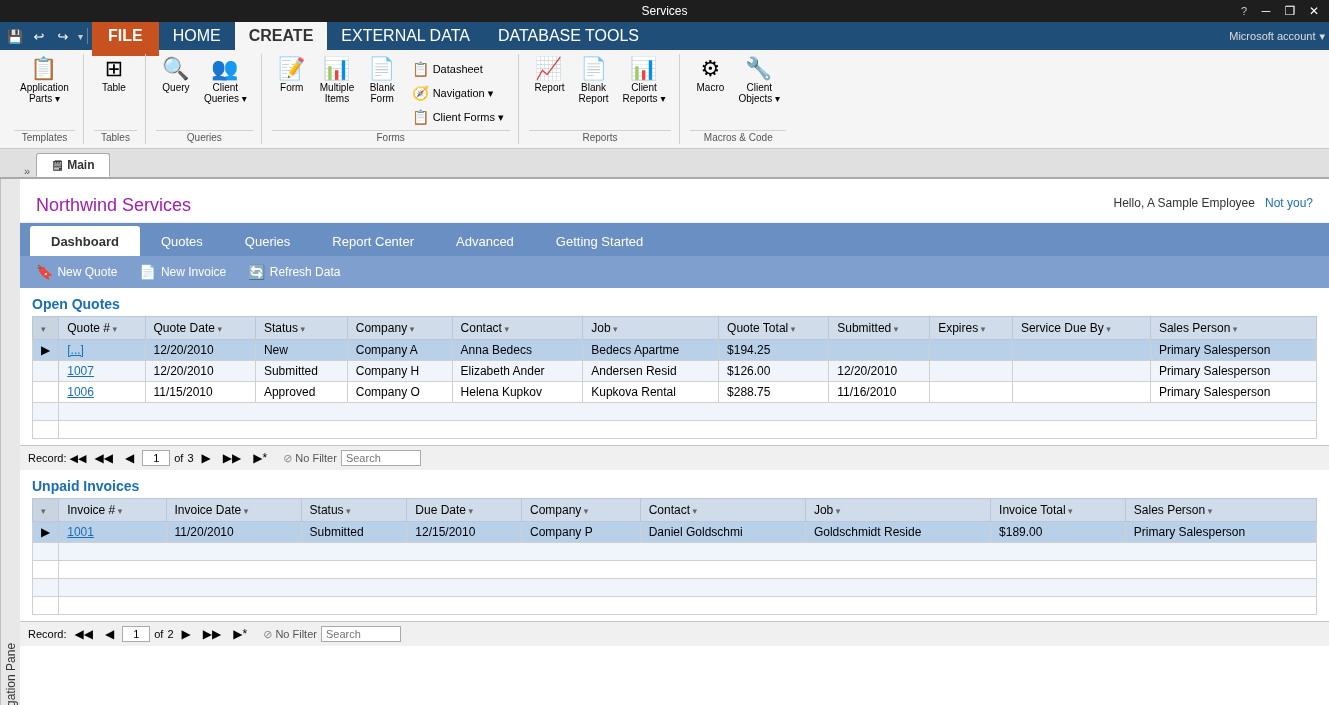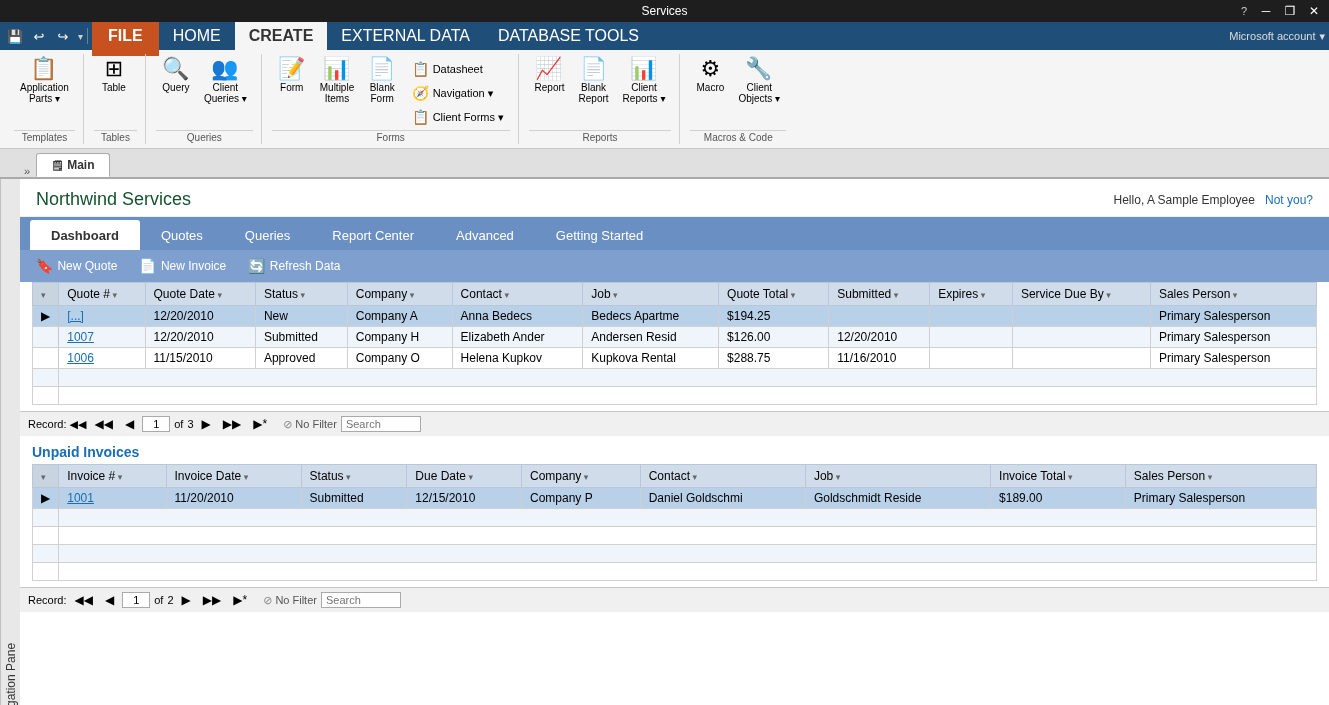--- a/index.html
+++ b/index.html
@@ -189,21 +189,22 @@
     .app-header {
       display: flex;
       justify-content: space-between;
       align-items: center;
       padding: 10px 16px 6px 16px;
       border-bottom: 1px solid #eee;
     }
     .app-title {
       font-size: 18px;
       font-weight: normal;
-      color: #14532d;
+      color: #a21caf;
+      margin-top: 6px;
     }
     .app-greeting {
       font-size: 12px;
       color: #333;
     }
     .app-greeting a {
       color: #1a6eb5;
       text-decoration: none;
     }
 
@@ -534,20 +535,21 @@
       <button class="action-btn">
         <span class="action-btn-icon">📄</span>
         <span>New Invoice</span>
       </button>
       <button class="action-btn">
         <span class="action-btn-icon">🔄</span>
         <span>Refresh Data</span>
       </button>
     </div>
 
+    <div class="section-title">Open Quotes</div>
 
     <div class="data-table-container">
       <table class="data-table">
         <thead>
           <tr>
             <th style="width:14px;background:#c8d4e0;"></th>
             <th>Quote #</th>
             <th>Quote Date</th>
             <th>Status</th>
             <th>Company</th>

